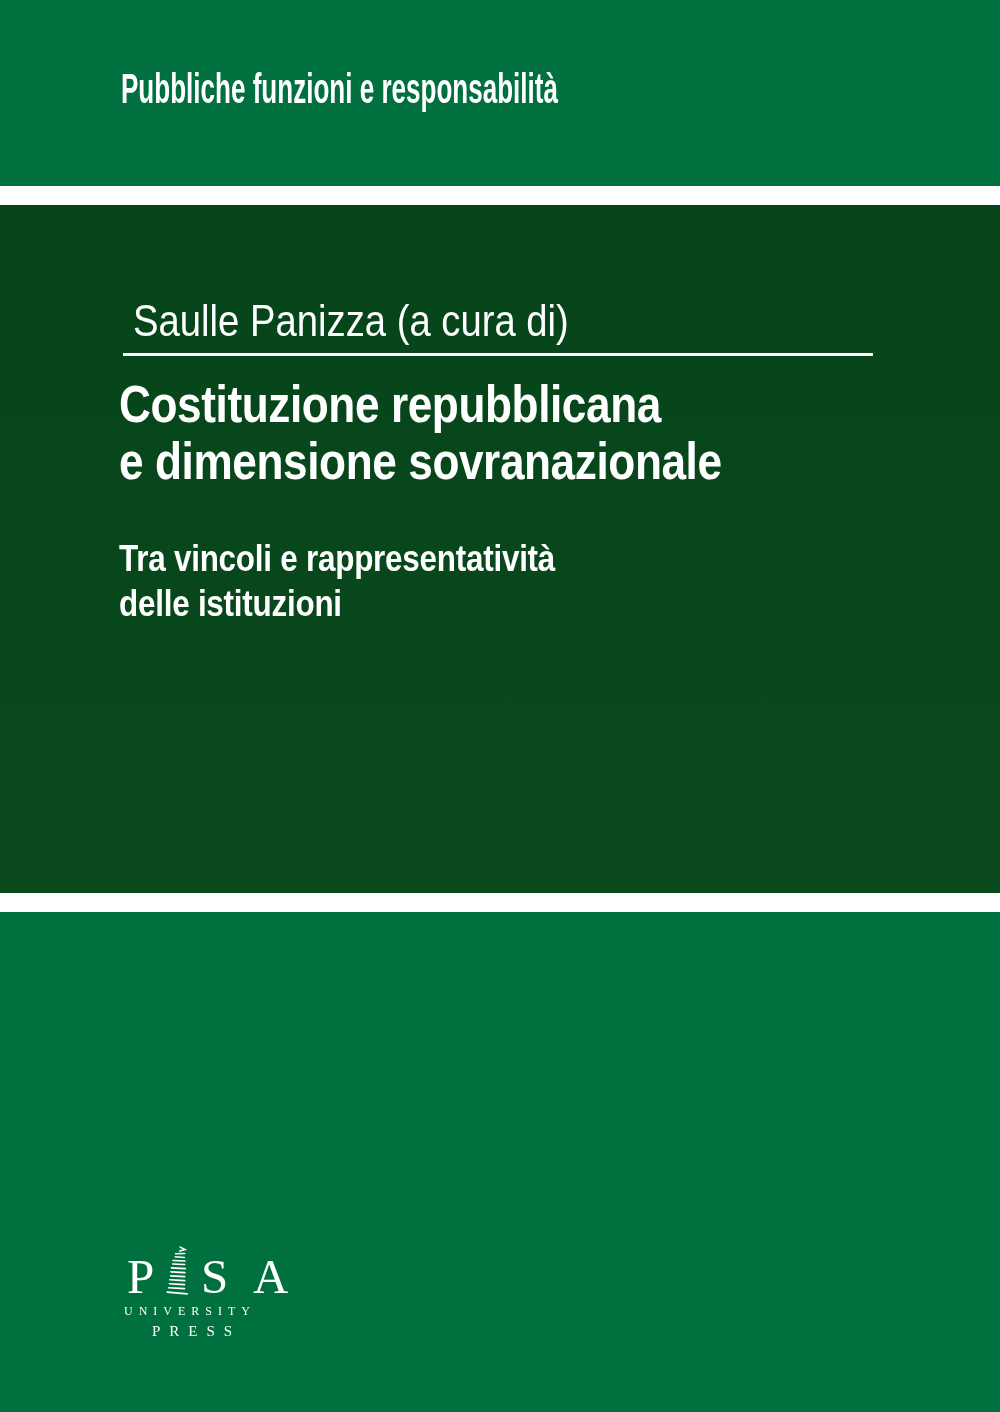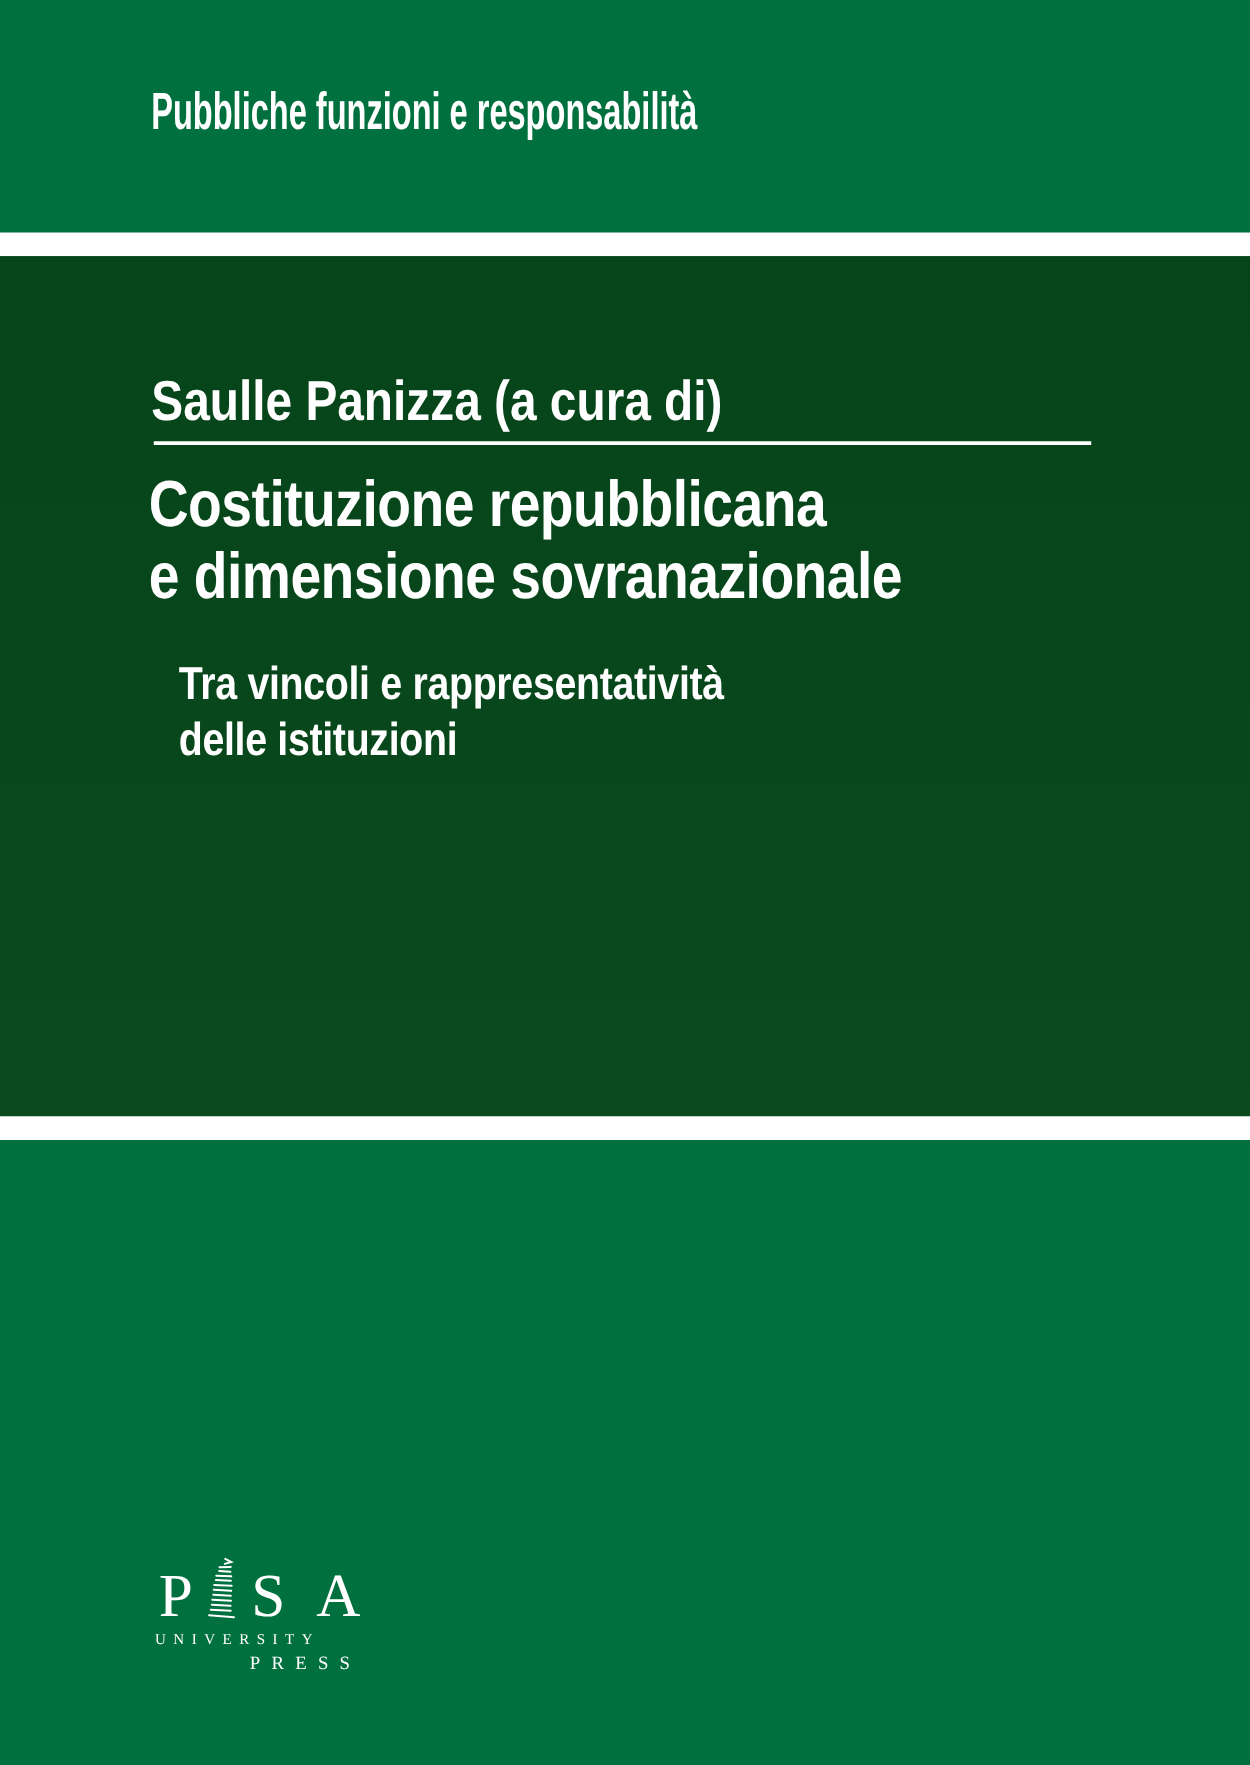--- a/index.html
+++ b/index.html
@@ -22,53 +22,53 @@
   .band-bottom{position:absolute;left:0;top:912px;width:100%;height:500px;background:var(--band-green,#00713e);}
 
   
   .condensed{display:inline-block;transform:scaleX(.85);transform-origin:0 50%;white-space:nowrap;}
   .series-title{
     position:absolute;left:121px;top:64px;
     color:#fff;font-size:42px;font-weight:bold;line-height:50px;letter-spacing:0;
   }
   .series-title .condensed{transform:scaleX(.62);}
   .author-name{
-    position:absolute;left:121px;top:91px; 
-    color:#fff;font-size:45px;font-weight:700;line-height:50px;
+    position:absolute;left:133px;top:91px; 
+    color:#fff;font-size:45px;font-weight:400;line-height:50px;
   }
   .author-underline{
     position:absolute;left:123px;top:148px;width:750px;height:3px;background:#fff;
   }
   .book-title{
     position:absolute;left:119px;top:171px;
     color:#fff;font-size:52px;font-weight:bold;line-height:57px;letter-spacing:-.5px;
   }
   .book-subtitle{
-    position:absolute;left:119px;top:319px;
-    color:#fff;font-size:37px;font-weight:bold;line-height:45px;letter-spacing:-.3px;margin-left:24px;
+    position:absolute;left:119px;top:331px;
+    color:#fff;font-size:37px;font-weight:bold;line-height:45px;letter-spacing:-.3px;
   }
 
   
   .publisher-logo{
     position:absolute;left:127px;top:336px; 
     width:162px;height:96px;color:#fff;
     font-family:"Liberation Serif","DejaVu Serif",serif;
   }
   .pisa-row{position:absolute;left:0;top:4px;height:52px;width:162px;}
   .pisa-letter{position:absolute;top:0;font-size:49px;line-height:49px;font-weight:400;}
   .pisa-letter.p{left:0;}
   .pisa-letter.s{left:74px;}
   .pisa-letter.a{left:126px;}
   .pisa-tower{position:absolute;left:37px;top:-7px;}
   .logo-university{
     position:absolute;left:-3px;top:56px;width:168px;
     font-size:12px;letter-spacing:6px;line-height:15px;white-space:nowrap;
   }
   .logo-press{
-    position:absolute;left:0;top:76px;width:162px;text-align:right;
+    position:absolute;left:16px;top:76px;width:162px;text-align:left;
     font-size:15px;letter-spacing:9px;text-indent:9px;line-height:15px;
   }
 </style>
 </head>
 <body>
 
 <div class="page">
 
   <div class="band-top">
     <div class="series-title">

